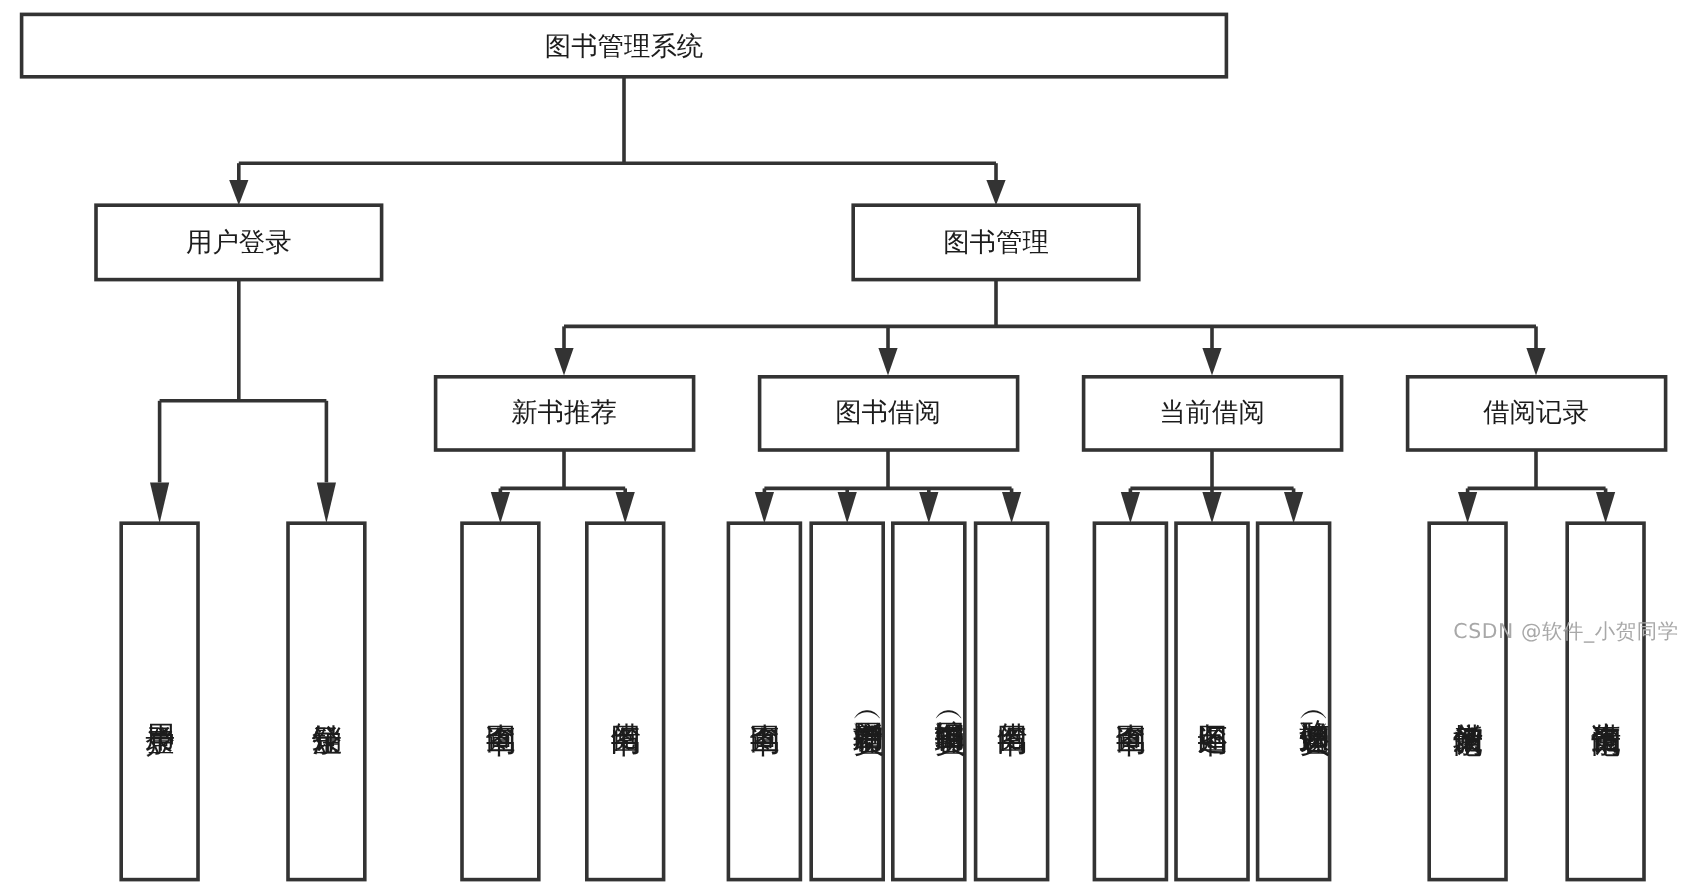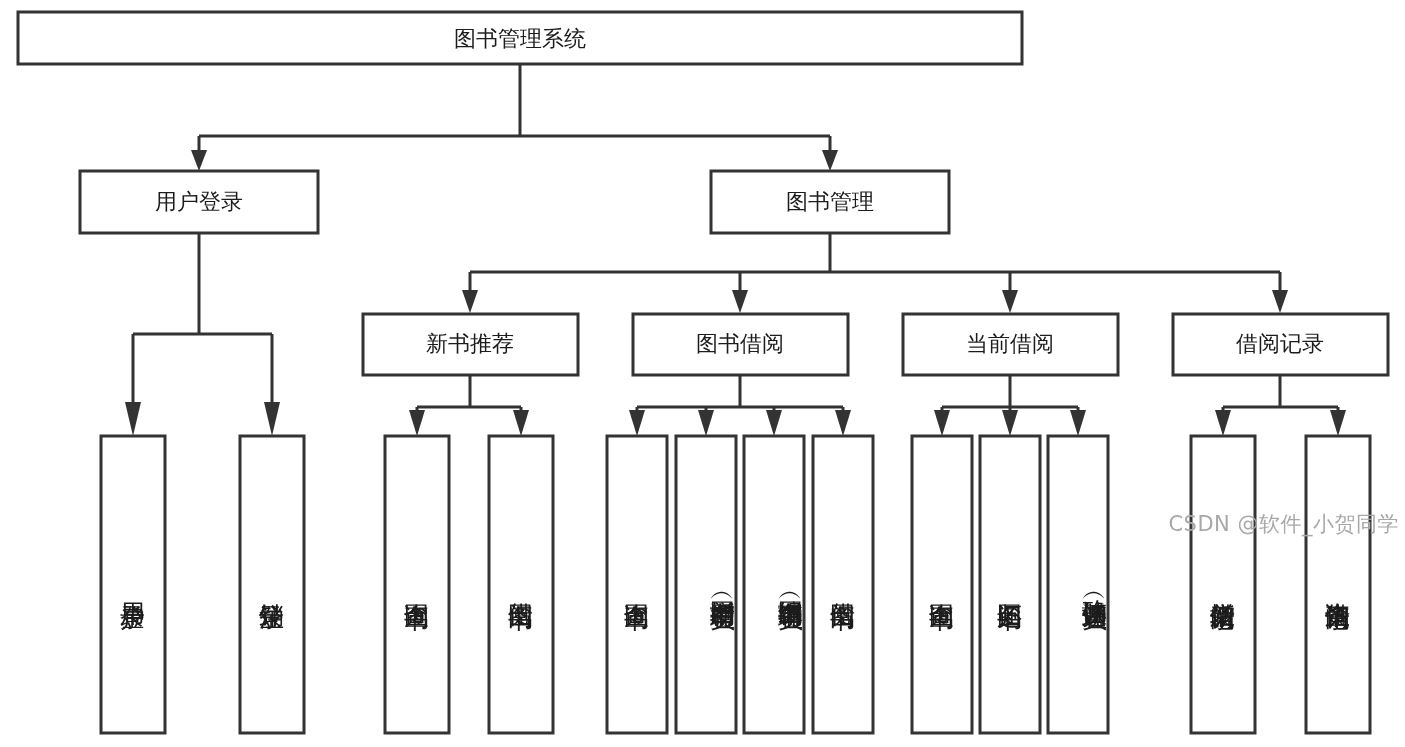--- a/index.html
+++ b/index.html
@@ -61,21 +61,21 @@
     letter-spacing: 1px;
     white-space: nowrap;
     text-align: center;
     pointer-events: none;
   }
   .watermark {
     position: absolute;
     right: 6px;
     bottom: 6px;
     font-family: "DejaVu Sans", sans-serif;
-    font-size: 21px;
+    font-size: 17px;
     color: #a8a8a8;
     letter-spacing: 0.5px;
     white-space: nowrap;
     margin-top: 27px;
   }
 </style>
 </head>
 <body>
 
 <div id="diagram-root">

